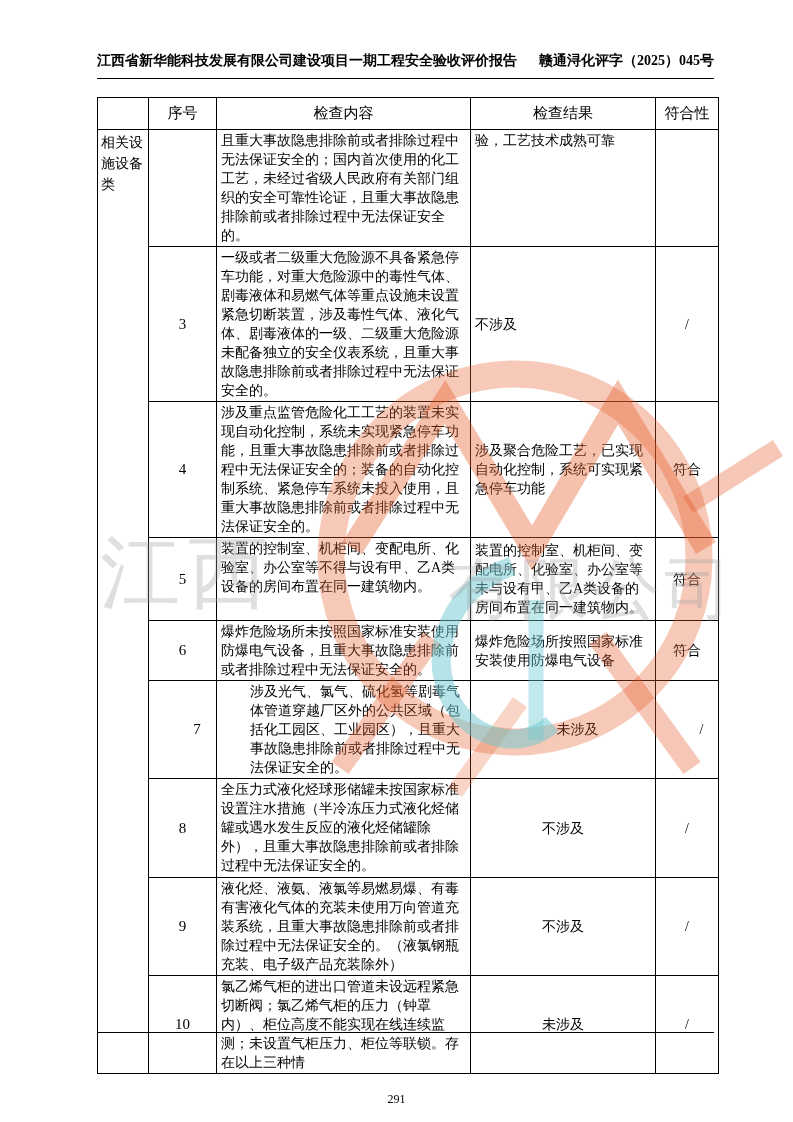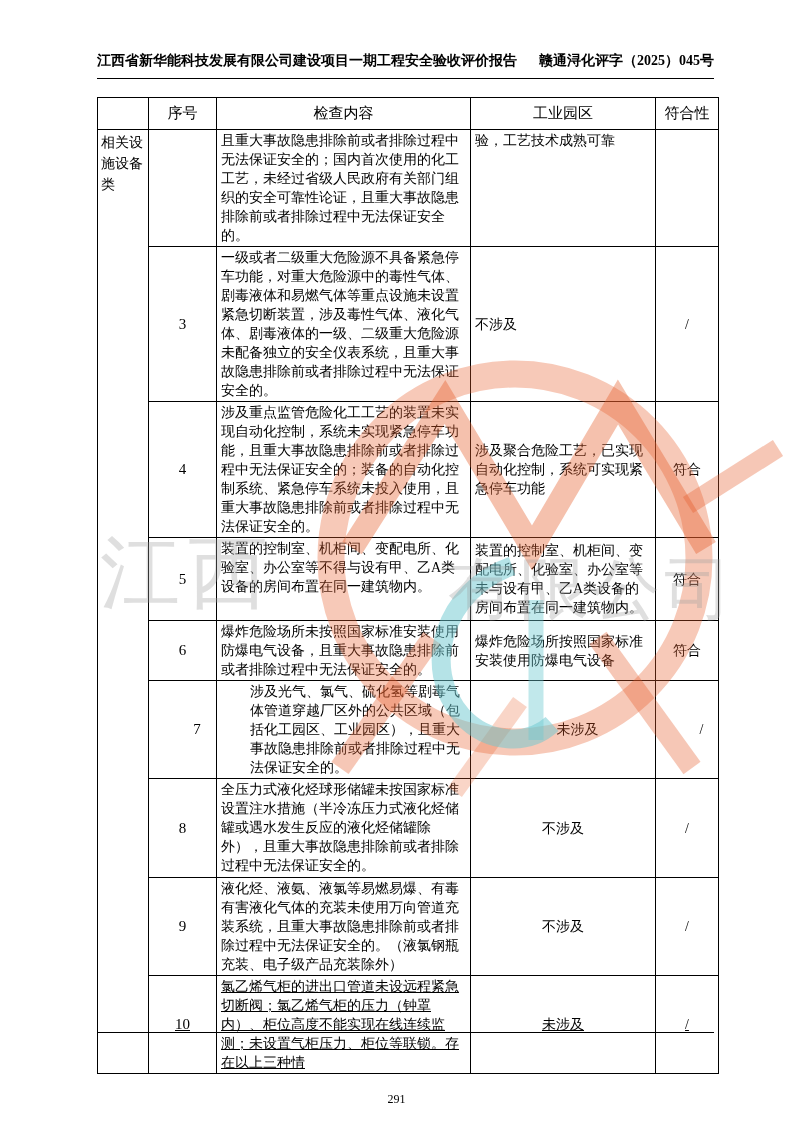--- a/index.html
+++ b/index.html
@@ -41,21 +41,21 @@
   .ctr{align-items:center;justify-content:center;text-align:center;}
   
   tr.tr0 td{height:108px;}
   tr.tr1 td{height:137px;font-family:Liberation Serif, serif;}
   tr.tr2 td{height:135px;}
   tr.tr3 td{height:82px;}
   tr.tr4 td{height:58px;}
   tr.tr5 td{height:87px;padding-left:29px;}
   tr.tr6 td{height:98px;}
   tr.tr7 td{height:95px;}
-  tr.tr8 td{height:85px;text-decoration:underline;}
+  tr.tr8 td{height:85px;}
   td.cat{vertical-align:top;line-height:21px;}
   td.cat .box{padding:2px 3px;}
   td.seq{vertical-align:middle;text-align:center;font-size:15px;}
   
   .footer-rule{
     position:absolute;left:97px;top:1032px;width:617px;height:0;
     border-top:1px solid #000;
   }
   .page-number{
     position:absolute;left:0;top:1092px;width:793px;
@@ -84,21 +84,21 @@
         <col style="width:68px">
         <col style="width:254px">
       <col style="width:185px">
         <col style="width:63px">
     </colgroup>
     <thead>
       <tr>
         <th></th>
         <th>序号</th>
         <th>检查内容</th>
-        <th>工业园区</th>
+        <th>检查结果</th>
         <th>符合性</th>
       </tr>
     </thead>
     <tbody>
       <tr class="tr0">
         <td class="cat" rowspan="9">
             <div class="box">相关设施设备类</div>
           </td>
         <td class="seq">
             <div class="box ctr"></div>

